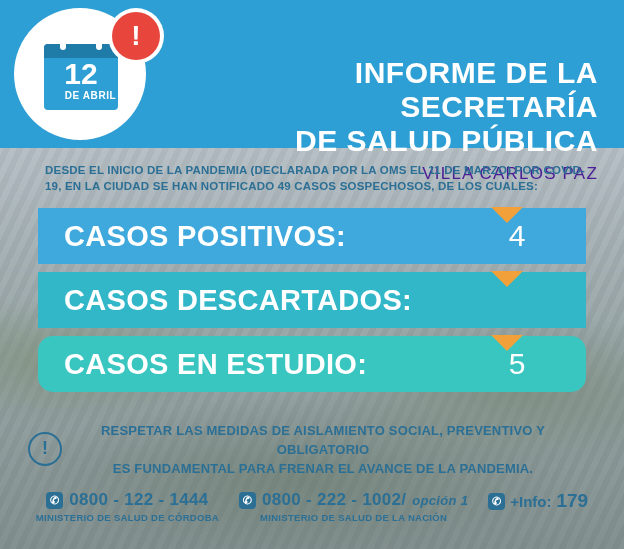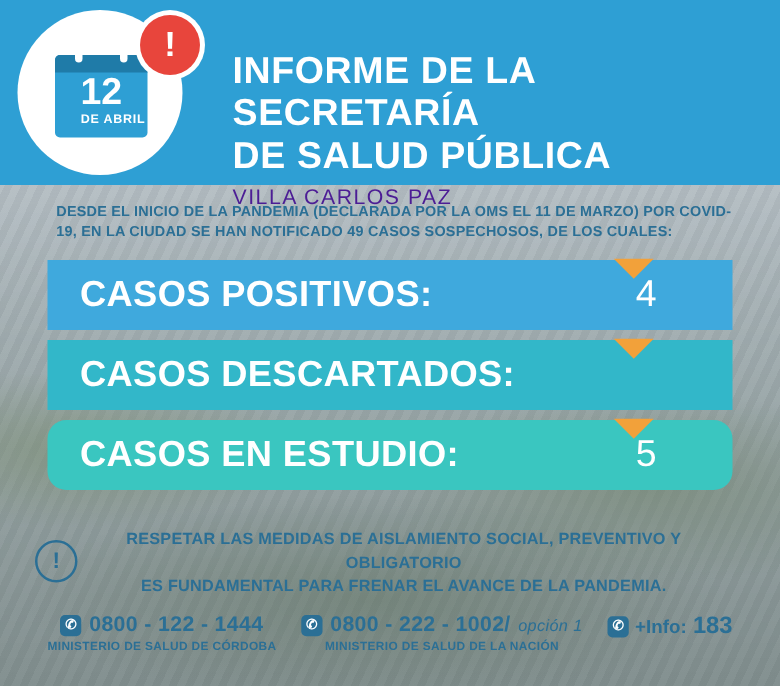--- a/index.html
+++ b/index.html
@@ -46,23 +46,23 @@
     position: absolute;
     left: 0;
     top: 0;
     width: 624px;
     height: 148px;
     background: #2e9fd4;
   }
   .header-titles {
     position: absolute;
     left: 186px;
-    top: 40px;
+    top: 56px;
     width: 412px;
-    text-align: left;
+    text-align: right;
     color: #ffffff;
   }
   .title-l1, .title-l2 {
     font-weight: bold;
     font-size: 30px;
     letter-spacing: 0.5px;
     line-height: 34px;
     text-transform: uppercase;
   }
   .title-sub {
@@ -279,21 +279,21 @@
   .phone-line {
     display: flex;
     align-items: center;
     justify-content: center;
     gap: 6px;
     font-size: 17px;
     font-weight: bold;
     letter-spacing: 0.3px;
   }
   .phone-line .opt {
-    font-weight: normal;
+    font-weight: bold;
     font-style: italic;
     font-size: 13px;
   }
   .phone-sub {
     margin-top: 2px;
     font-size: 9.5px;
     font-weight: bold;
     letter-spacing: 0.3px;
     text-transform: uppercase;
   }
@@ -385,16 +385,16 @@
         <span class="tel-icon">✆</span>
         <span>0800 - 222 - 1002/</span>
         <span class="opt">opción 1</span>
       </div>
       <div class="phone-sub">MINISTERIO DE SALUD DE LA NACIÓN</div>
     </div>
 
     <div class="info-block">
       <span class="tel-icon">✆</span>
       <span>+Info:</span>
-      <span class="num">183</span>
+      <span class="num">179</span>
     </div>
   </div>
 </div>
 
 </body></html>

